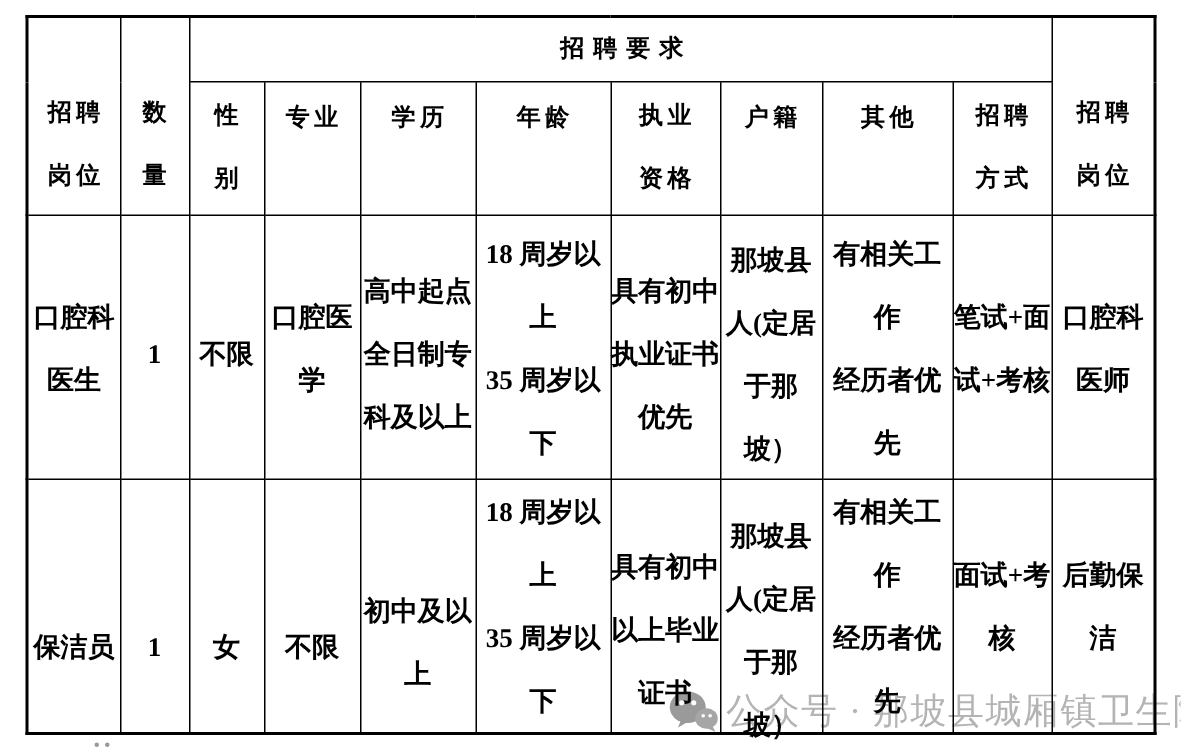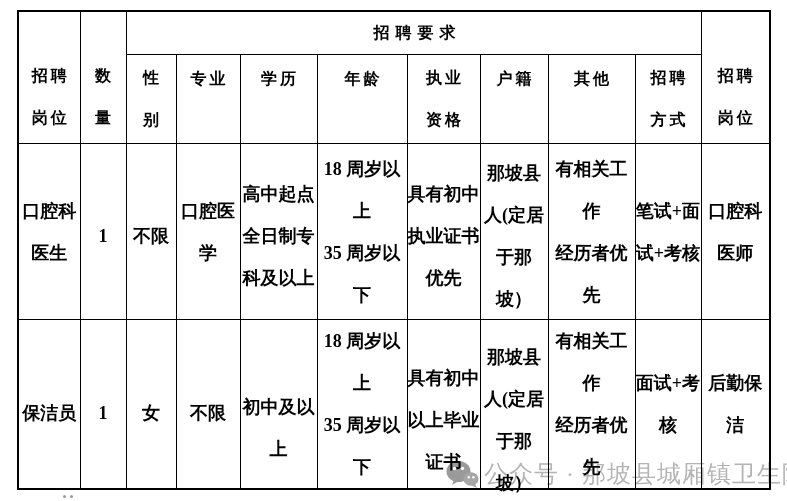--- a/index.html
+++ b/index.html
@@ -46,21 +46,21 @@
   .hd .ct{font-size:16px;letter-spacing:3px;padding-left:3px;}
   .hd.req .ct{letter-spacing:6px;padding-left:8px;}
   tr.h1{height:43px;}
   tr.h2{height:89px;}
   tr.r1{height:176px;}
   tr.r2{height:166px;}
   
   .up20{top:-20px;}
   .dn15{top:4px;}
   .dn16{top:16px;}
-  .dn18{top:9px;}
+  .dn18{top:27px;}
   .dn19{top:19px;}
   .dn42{top:24px;}
 </style>
 </head>
 <body style="background: rgb(255, 255, 255);">
 
 <div class="watermark">
   <svg class="wm-icon" width="33" height="29" viewBox="0 0 33 29">
     <ellipse cx="12.5" cy="11.5" rx="12" ry="10.5" fill="#9a9a9a"></ellipse>
     <path d="M8 20 L6 25 L13 21 Z" fill="#9a9a9a"></path>

